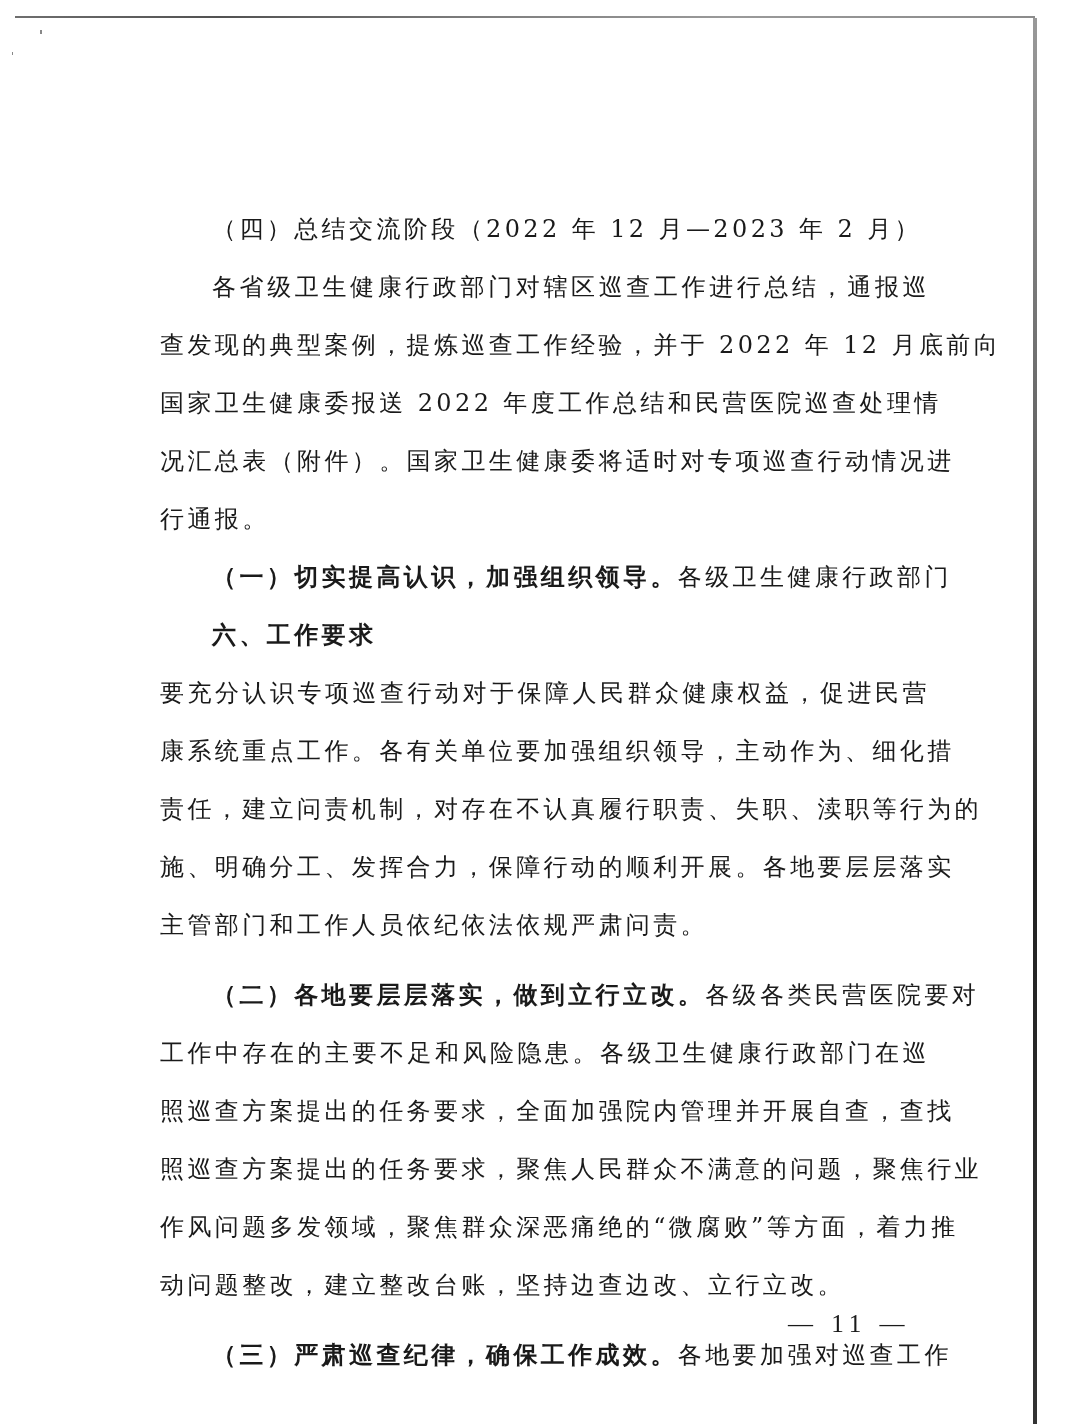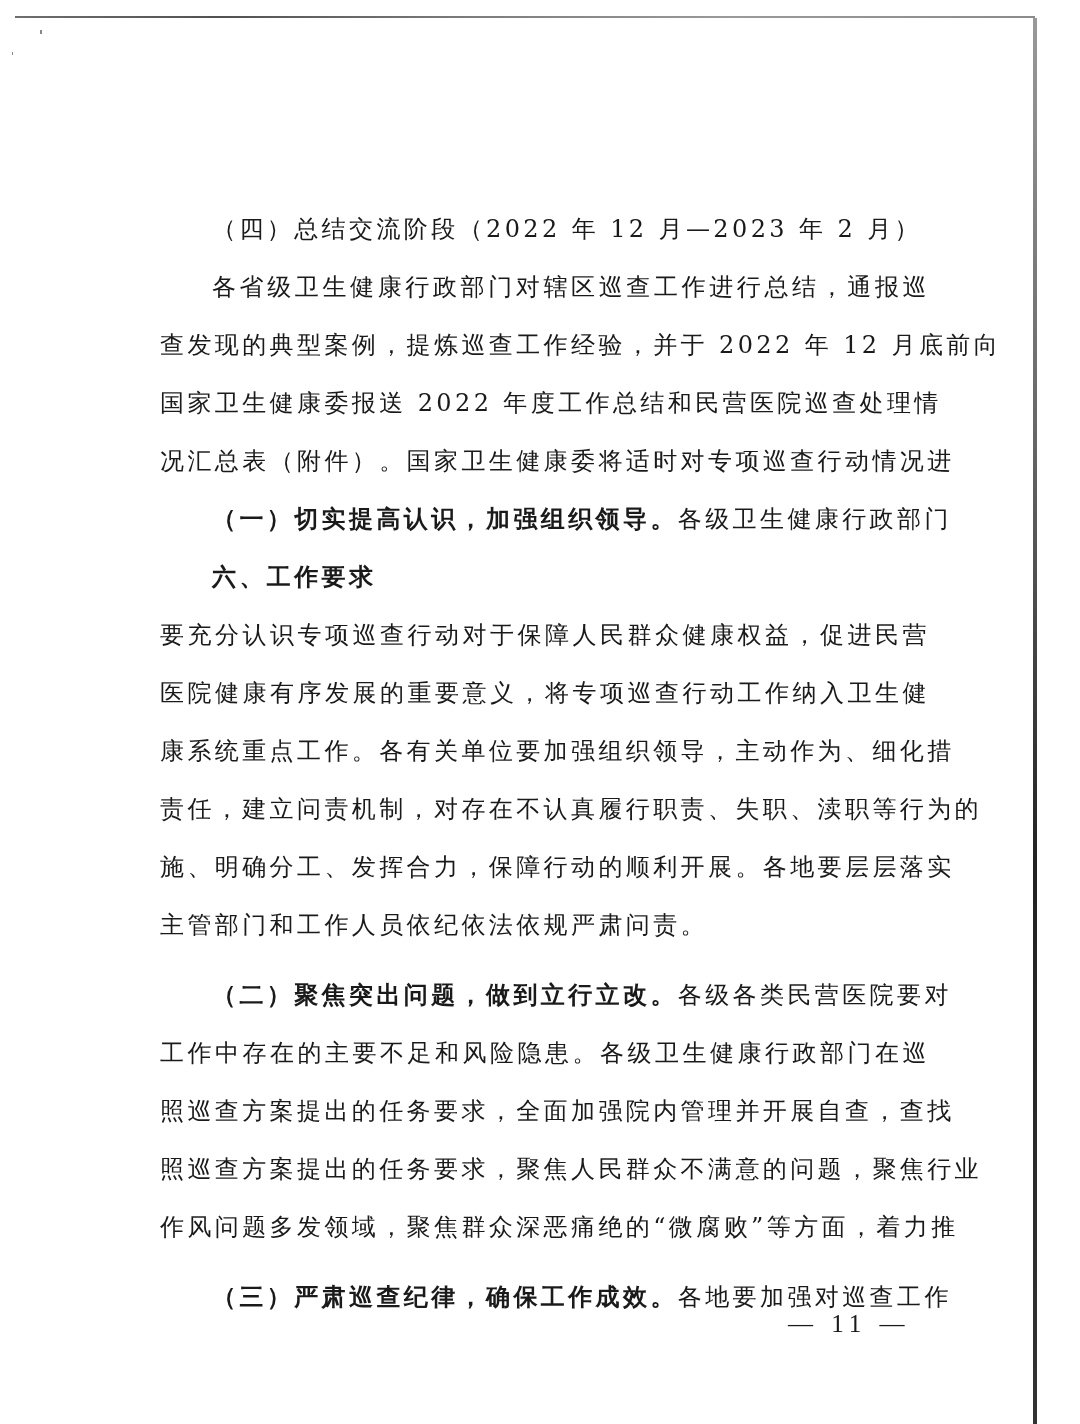--- a/index.html
+++ b/index.html
@@ -85,36 +85,37 @@
 <div class="speck" style="left:40px;top:30px;"></div>
 <div class="speck" style="left:12px;top:52px;height:3px;width:1px;"></div>
 
 <div class="page">
 
   <div class="line indent last">（四）总结交流阶段（2022 年 12 月—2023 年 2 月）</div>
   <div class="line indent">各省级卫生健康行政部门对辖区巡查工作进行总结，通报巡</div>
   <div class="line">查发现的典型案例，提炼巡查工作经验，并于 2022 年 12 月底前向</div>
   <div class="line">国家卫生健康委报送 2022 年度工作总结和民营医院巡查处理情</div>
   <div class="line">况汇总表（附件）。国家卫生健康委将适时对专项巡查行动情况进</div>
+  <div class="line last">行通报。</div>
 
   <div class="line indent"><span class="sub-title">（一）切实提高认识，加强组织领导。</span><span>各级卫生健康行政部门</span></div>
 
   <div class="line indent last heading">六、工作要求</div>
   <div class="line">要充分认识专项巡查行动对于保障人民群众健康权益，促进民营</div>
-  <div class="line">医院健康有序发展的重要意义，将专项巡查行动工作纳入卫生健</div>
   <div class="line">康系统重点工作。各有关单位要加强组织领导，主动作为、细化措</div>
   <div class="line">责任，建立问责机制，对存在不认真履行职责、失职、渎职等行为的</div>
   <div class="line">施、明确分工、发挥合力，保障行动的顺利开展。各地要层层落实</div>
   <div class="line last">主管部门和工作人员依纪依法依规严肃问责。</div>
 
   <div class="gap"></div>
-  <div class="line indent"><span class="sub-title">（二）聚焦突出问题，做到立行立改。</span><span>各级各类民营医院要对</span></div>
+  <div class="line indent"><span class="sub-title">（二）各地要层层落实，做到立行立改。</span><span>各级各类民营医院要对</span></div>
   <div class="line">工作中存在的主要不足和风险隐患。各级卫生健康行政部门在巡</div>
   <div class="line">照巡查方案提出的任务要求，全面加强院内管理并开展自查，查找</div>
   <div class="line">照巡查方案提出的任务要求，聚焦人民群众不满意的问题，聚焦行业</div>
   <div class="line">作风问题多发领域，聚焦群众深恶痛绝的“微腐败”等方面，着力推</div>
+  <div class="line last">动问题整改，建立整改台账，坚持边查边改、立行立改。</div>
 
   <div class="gap"></div>
   <div class="line indent"><span class="sub-title">（三）严肃巡查纪律，确保工作成效。</span><span>各地要加强对巡查工作</span></div>
 
 </div>
 
 <div class="page-number">— 11 —</div>
 
 </body></html>

